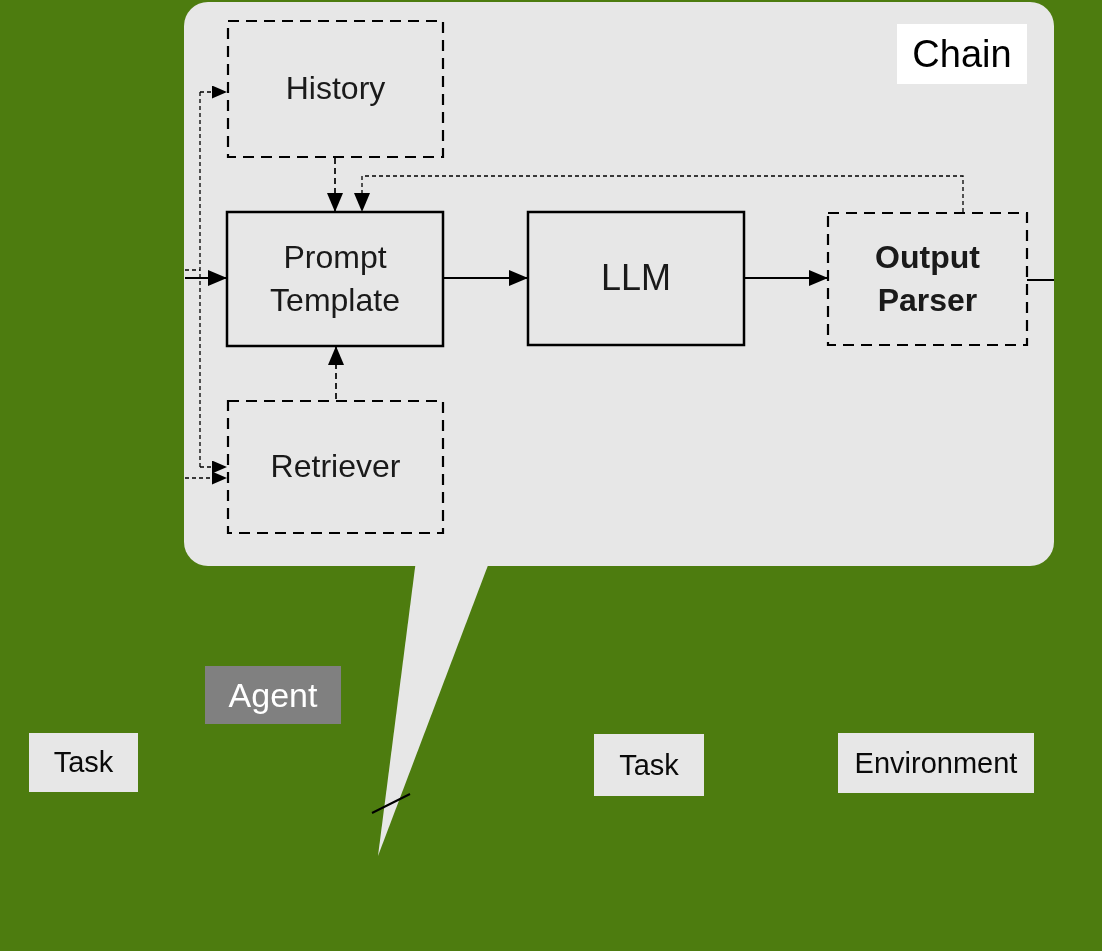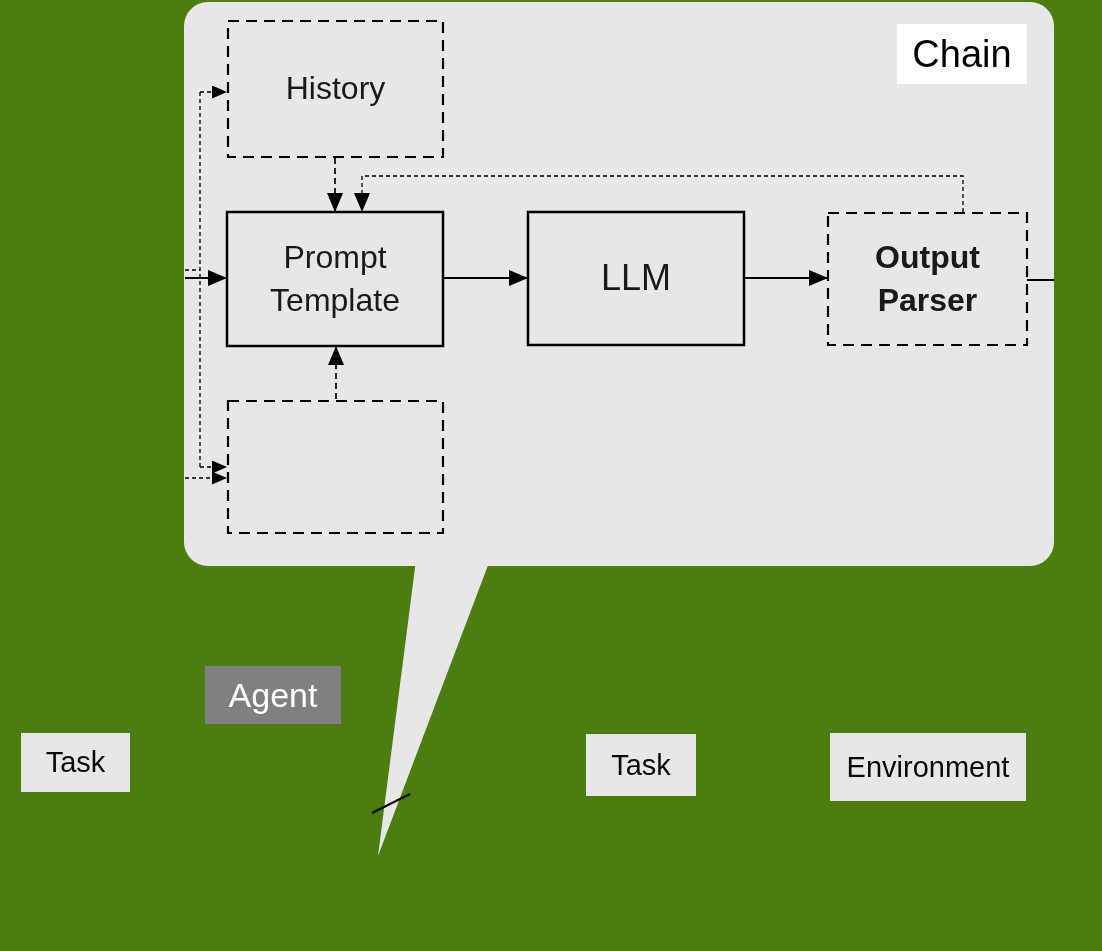--- a/index.html
+++ b/index.html
@@ -73,24 +73,25 @@
     font-size: 34px;
   }
   .ground-tag {
     position: absolute;
     background: #e7e7e7;
     color: #0a0a0a;
     display: flex;
     align-items: center;
     justify-content: center;
     font-size: 29px;
+    margin-left: 8px;
   }
   .tag-task        { left: 21px;  top: 733px; width: 109px; height: 59px; }
   .tag-tools       { left: 586px; top: 734px; width: 110px; height: 62px; }
-  .tag-environment { left: 830px; top: 733px; width: 196px; height: 68px; }
+  .tag-environment { left: 830px; top: 733px; width: 196px; height: 60px; }
 </style>
 </head>
 <body>
 
 <div id="stage">
 
   <div class="chain-bubble"></div>
 
   <svg class="overlay" viewBox="0 0 1102 951" xmlns="http://www.w3.org/2000/svg">
     <defs>
@@ -138,20 +139,23 @@
   </div>
   <div class="node-label lbl-prompt">
     <span>Prompt Template</span>
   </div>
   <div class="node-label lbl-llm">
     <span>LLM</span>
   </div>
   <div class="node-label lbl-output-parser">
     <span>Output Parser</span>
   </div>
+  <div class="node-label lbl-retriever">
+    <span>Retriever</span>
+  </div>
 
   <div class="agent-tag">
     <span>Agent</span>
   </div>
   <div class="ground-tag tag-task">
     <span>Task</span>
   </div>
   <div class="ground-tag tag-tools">
     <span>Task</span>
   </div>

